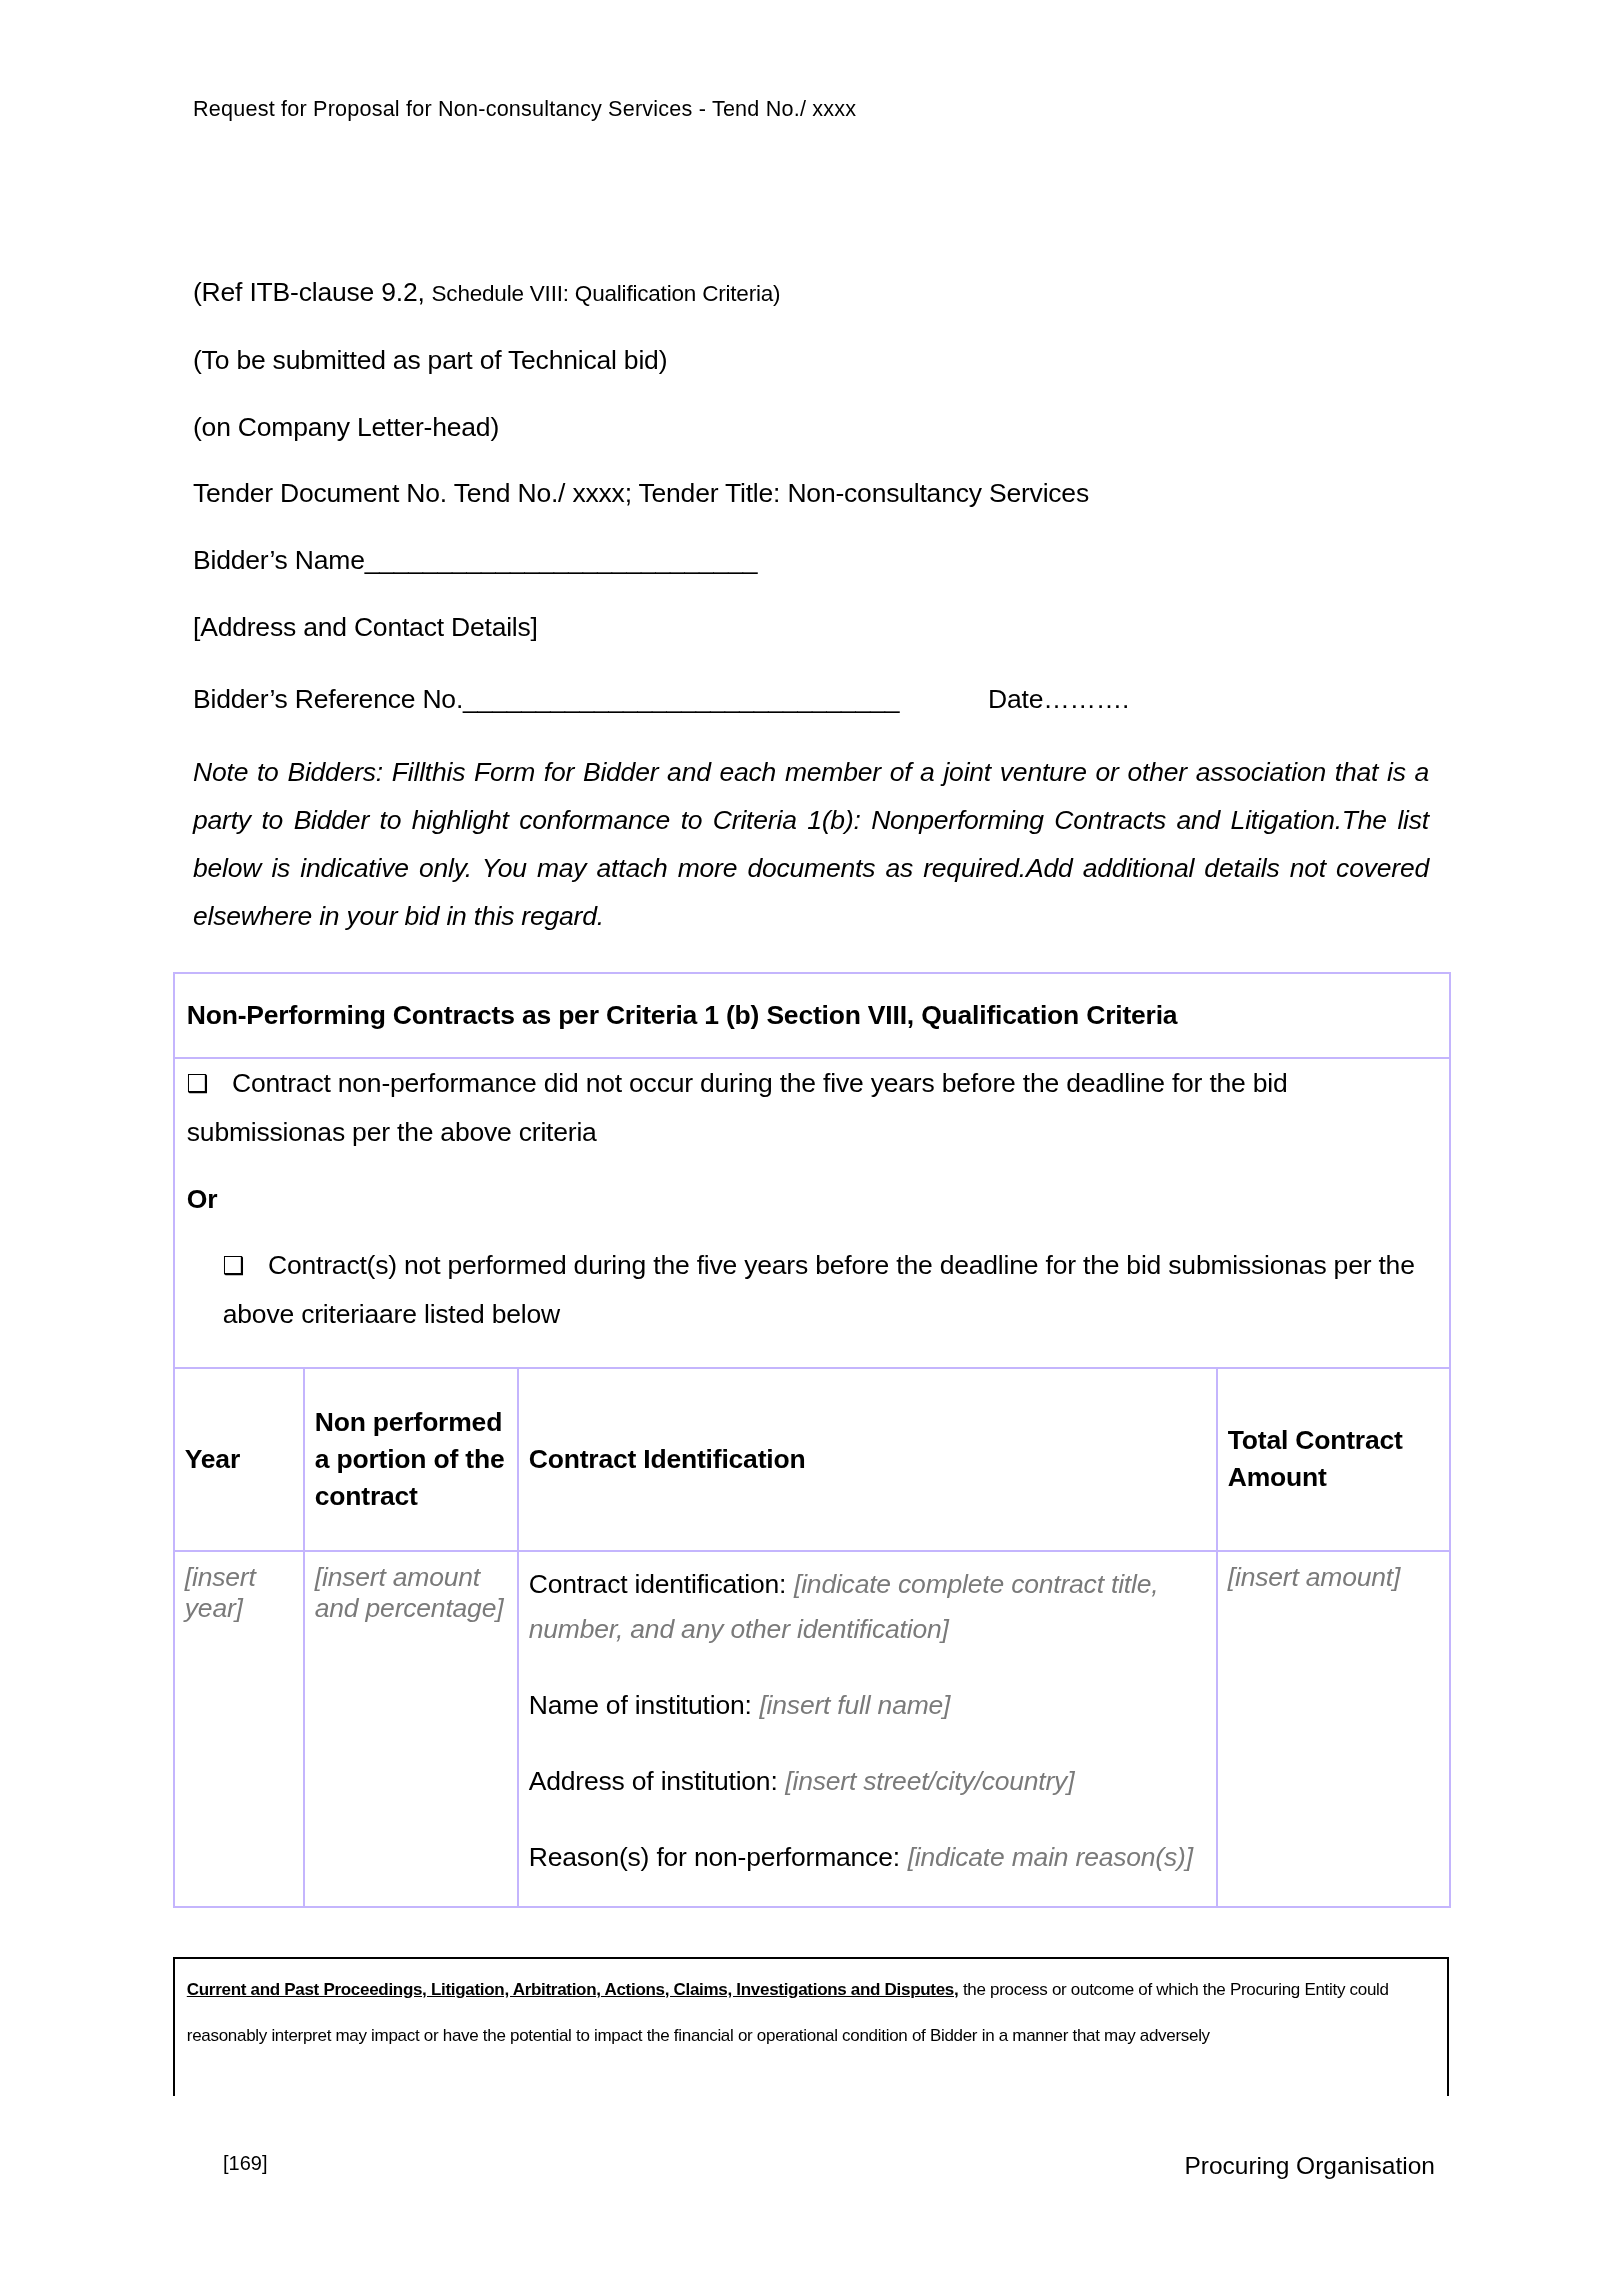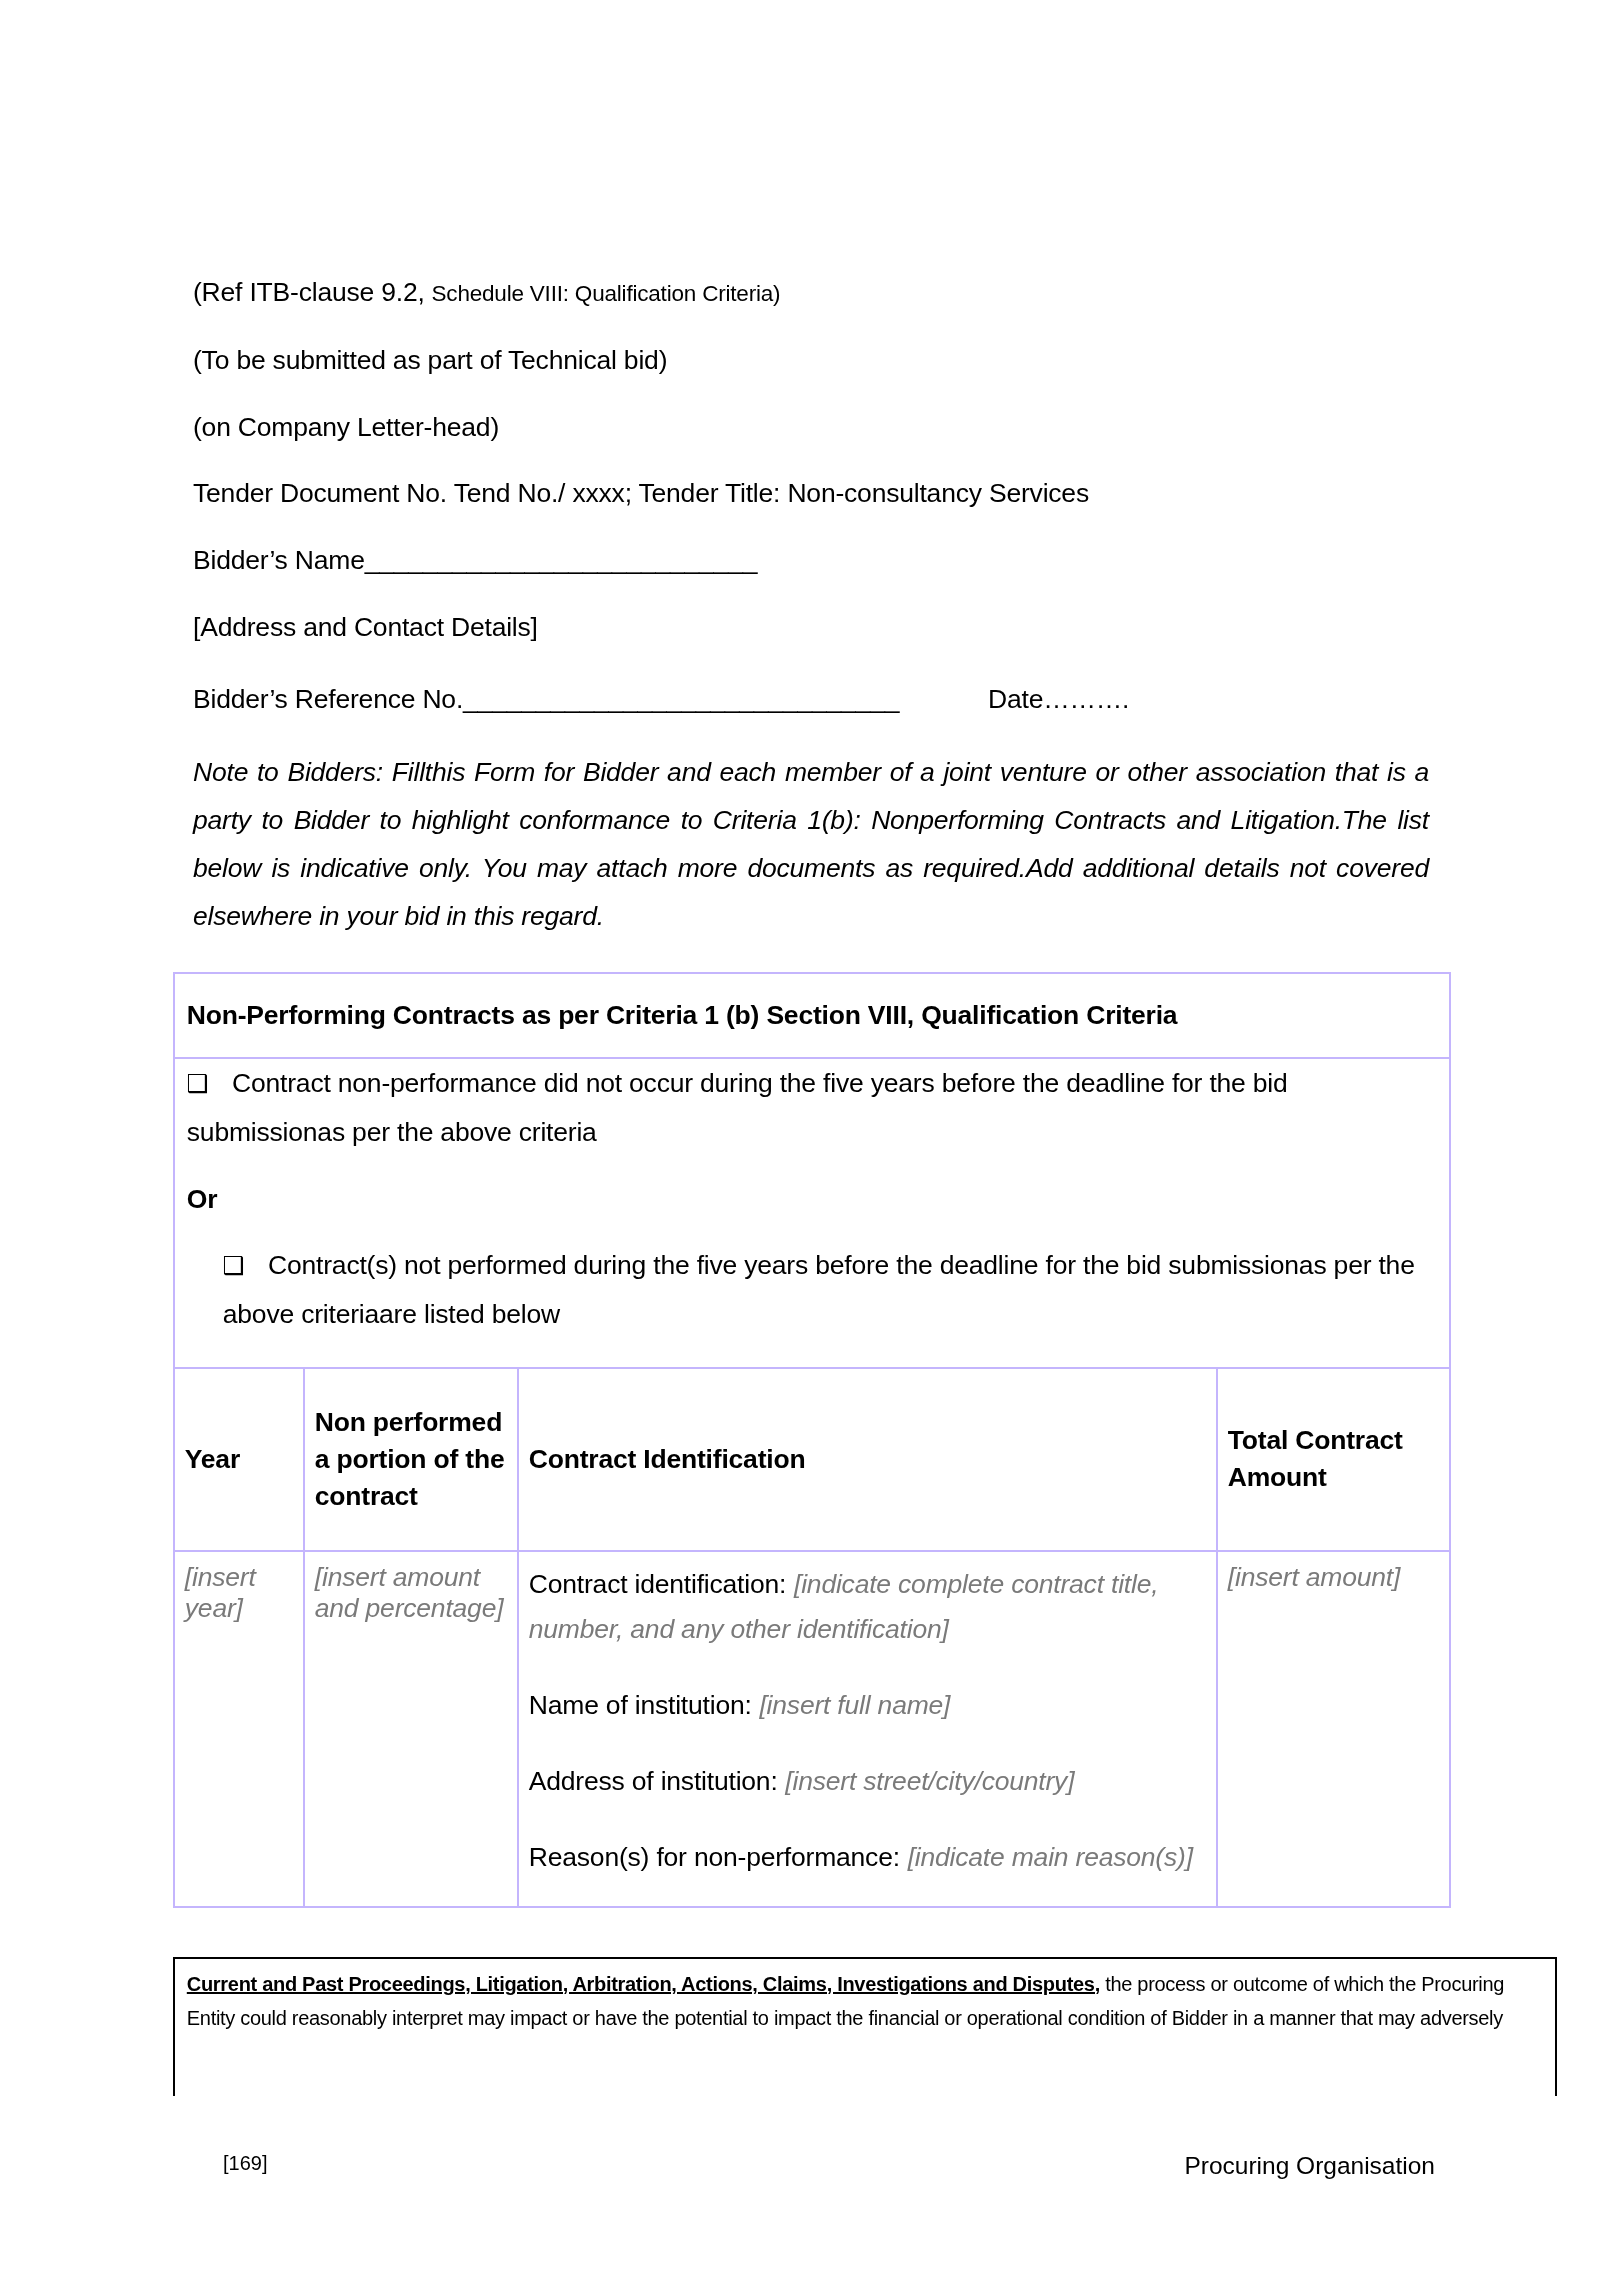--- a/index.html
+++ b/index.html
@@ -56,34 +56,35 @@
     font-weight:bold;line-height:37px;padding:5.9px 9.8px;
   }
   tr.datarow td{
     height:335px;vertical-align:top;padding:9.8px 9.8px;
   }
   tr.datarow p{margin:0 0 31px;line-height:45px;}
   .ph{color:#7a7a7a;font-style:italic;}
   .lbl{color:#000;}
   .val{margin-left:7.8px;}
   .box2{
-    position:absolute;left:173px;top:1957px;width:1384px;height:139px;
+    position:absolute;left:173px;top:1957px;width:1276px;height:139px;
     border:2px solid #000;border-bottom:none;
     padding:7.8px 11.8px 0;box-sizing:border-box;
-    font-size:20px;letter-spacing:-0.3px;line-height:34px;
+    font-size:17px;letter-spacing:-0.3px;line-height:46px;
   }
   .box2 .lead{font-weight:bold;text-decoration:underline;}
   .foot-left{position:absolute;left:223px;top:2152px;font-size:20px;}
   .foot-right{position:absolute;right:186px;top:2152px;font-size:24.5px;}
 </style>
 </head>
 <body>
 
 <div class="page">
 
+  <div class="hdr">Request for Proposal for Non-consultancy Services - Tend No./ xxxx</div>
 
 
   <div class="pline" style="top:277px">
     <span>(Ref ITB-clause 9.2,</span><span class="small">Schedule VIII: Qualification Criteria)</span>
   </div>
 
   <div class="pline" style="top:345px">(To be submitted as part of Technical bid)</div>
 
   <div class="pline" style="top:412px">(on Company Letter-head)</div>
 

